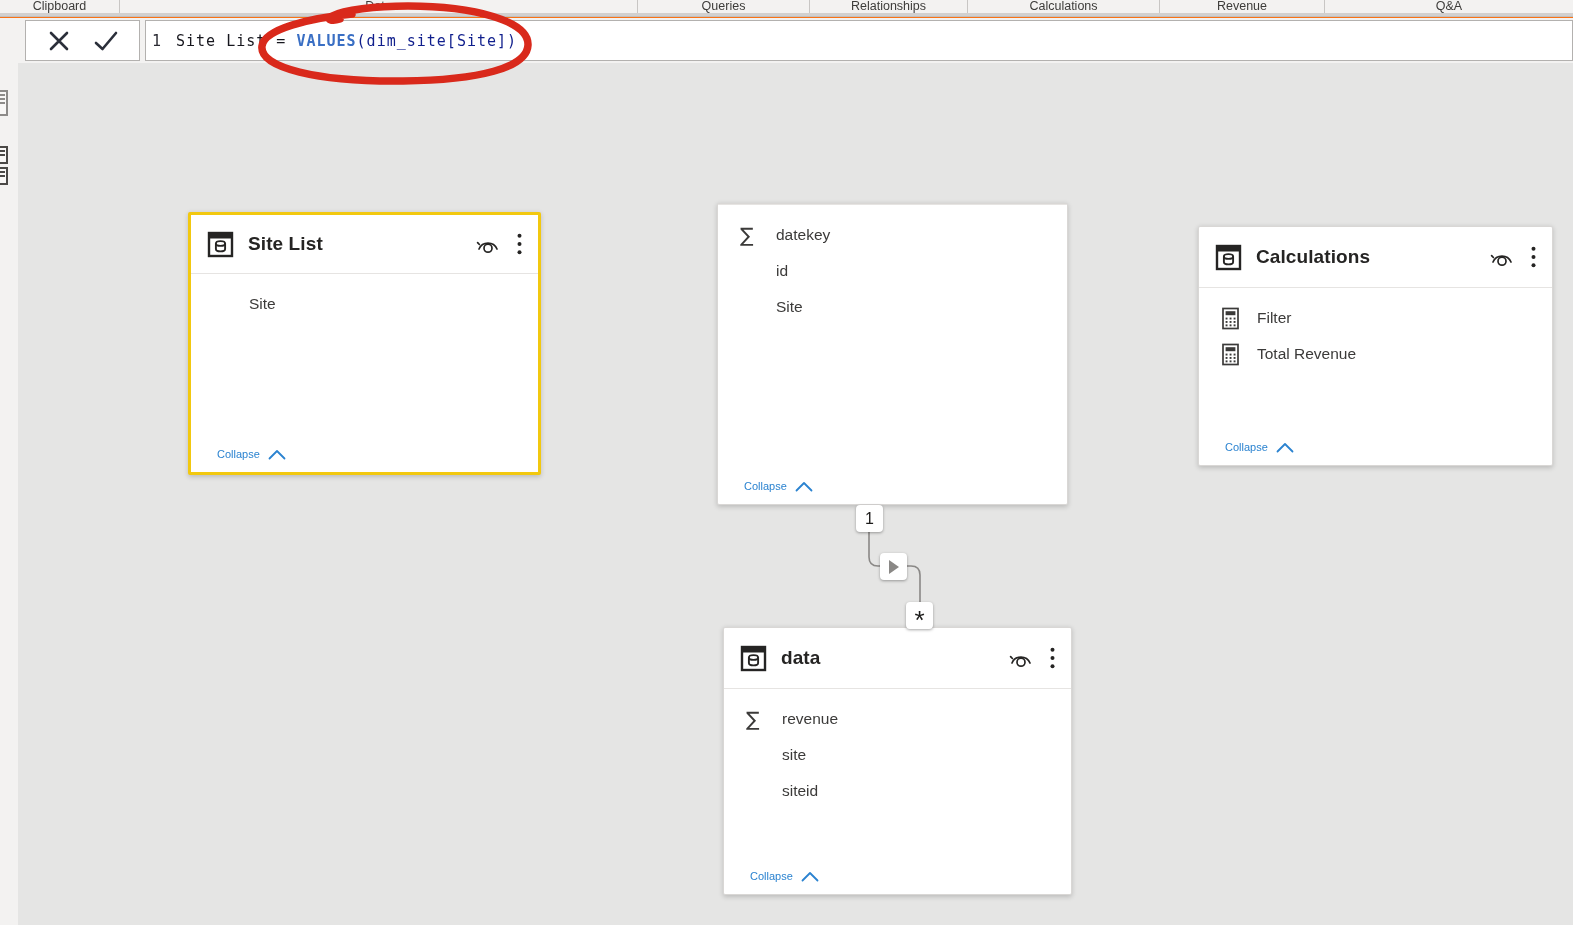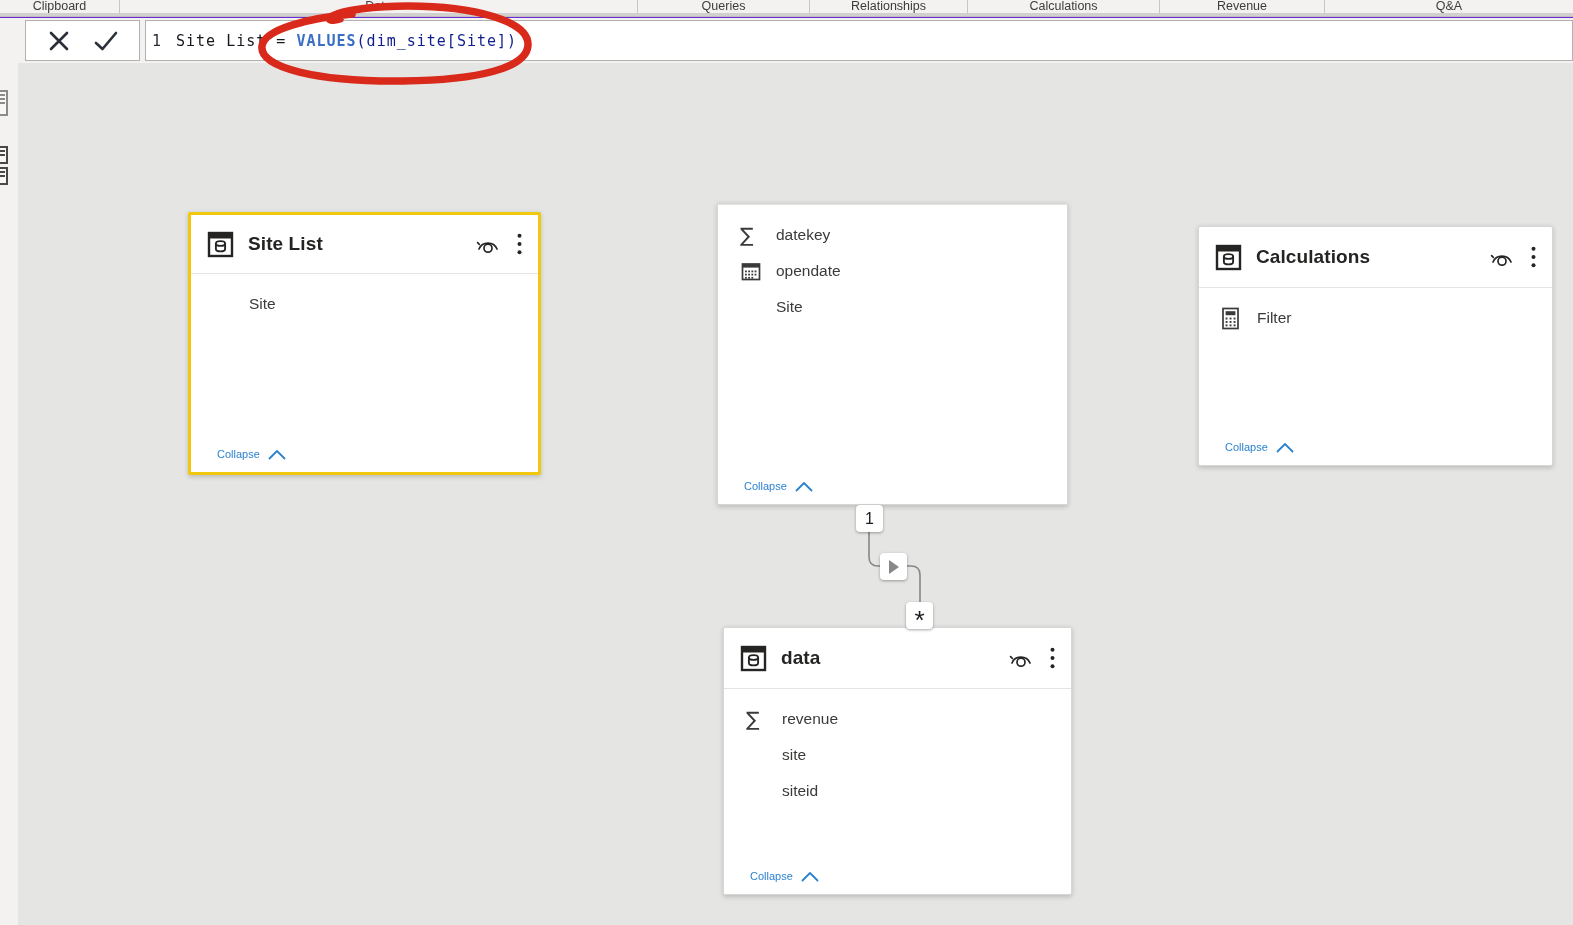--- a/index.html
+++ b/index.html
@@ -1,18 +1,18 @@
 <!DOCTYPE html>
 <html><head>
 <meta charset="utf-8">
 <style>
   * { margin:0; padding:0; box-sizing:border-box; }
   html,body { width:1573px; height:925px; overflow:hidden;
     font-family:"Liberation Sans", sans-serif; background:#e5e5e4; }
-  #stage { position:relative; width:1573px; height:925px; background:#6d28d9; }
+  #stage { position:relative; width:1573px; height:925px; background:#f97316; }
 
   
   #ribbon { position:absolute; left:0; top:0; width:1573px; height:13px;
     background:#f3f2f1; display:flex; overflow:hidden; z-index:3; }
   .ribbon-group { height:26px; display:flex; align-items:flex-start; justify-content:center;
     font-size:12.5px; color:#3d3c3a; padding-top:0; border-right:1px solid #c8c6c4; }
   .ribbon-group:last-child { border-right:none; }
   .ribbon-group span { position:relative; top:-1px; }
   #ribbon-divider { position:absolute; left:0; top:13px; width:1573px; height:4px;
     background:#d2d0cf; border-bottom:1px solid #c2c0be; z-index:3; }
@@ -183,40 +183,22 @@
       <div class="table-card" style="left: 717px; top: 203px; width: 351px; height: 302px;">
     <div class="card-divider"></div>
     <div class="field-list">
           <div class="field-row">
             <div class="field-icon-cell">
               <span class="sigma-glyph">∑</span>
             </div>
             <span>datekey</span>
           </div>
           <div class="field-row">
-            <div class="field-icon-cell">
-              <svg width="22" height="22" viewBox="0 0 22 22">
-                <rect x="2.5" y="4" width="17" height="15.5" fill="none" stroke="#3b3a39" stroke-width="1.7"></rect>
-                <rect x="2.5" y="4" width="17" height="3.6" fill="#3b3a39"></rect>
-                <g fill="#3b3a39">
-                  <rect x="5" y="10.5" width="1.8" height="1.8"></rect>
-                  <rect x="8.2" y="10.5" width="1.8" height="1.8"></rect>
-                  <rect x="11.4" y="10.5" width="1.8" height="1.8"></rect>
-                  <rect x="14.6" y="10.5" width="1.8" height="1.8"></rect>
-                  <rect x="5" y="13.7" width="1.8" height="1.8"></rect>
-                  <rect x="8.2" y="13.7" width="1.8" height="1.8"></rect>
-                  <rect x="11.4" y="13.7" width="1.8" height="1.8"></rect>
-                  <rect x="14.6" y="13.7" width="1.8" height="1.8"></rect>
-                  <rect x="5" y="16.9" width="1.8" height="1.8"></rect>
-                  <rect x="8.2" y="16.9" width="1.8" height="1.8"></rect>
-                  <rect x="11.4" y="16.9" width="1.8" height="1.8"></rect>
-                </g>
-              </svg>
-            </div>
-            <span>opendate</span>
+            <div class="field-icon-cell"></div>
+            <span>id</span>
           </div>
           <div class="field-row">
             <div class="field-icon-cell"></div>
             <span>Site</span>
           </div>
         </div>
     <div class="collapse-link">
       <span class="collapse-text">Collapse</span>
       <svg width="18" height="11" viewBox="0 0 18 11">
         <path d="M1.5 9.5 L9 2 L16.5 9.5" fill="none" stroke="#2b83d0" stroke-width="1.8" stroke-linecap="round" stroke-linejoin="round"></path>
@@ -260,20 +242,40 @@
                   <rect x="8.6" y="14" width="1.9" height="1.9"></rect>
                   <rect x="12.6" y="14" width="1.9" height="1.9"></rect>
                   <rect x="4.6" y="17.4" width="1.9" height="1.9"></rect>
                   <rect x="8.6" y="17.4" width="1.9" height="1.9"></rect>
                   <rect x="12.6" y="17.4" width="1.9" height="1.9"></rect>
                 </g>
               </svg>
             </div>
             <span>Filter</span>
           </div>
+          <div class="field-row">
+            <div class="field-icon-cell">
+              <svg width="19" height="23" viewBox="0 0 19 23">
+                <rect x="2" y="1.5" width="15" height="20" fill="none" stroke="#3b3a39" stroke-width="1.7"></rect>
+                <rect x="4.6" y="4.2" width="9.8" height="4" fill="#3b3a39"></rect>
+                <g fill="#3b3a39">
+                  <rect x="4.6" y="10.6" width="1.9" height="1.9"></rect>
+                  <rect x="8.6" y="10.6" width="1.9" height="1.9"></rect>
+                  <rect x="12.6" y="10.6" width="1.9" height="1.9"></rect>
+                  <rect x="4.6" y="14" width="1.9" height="1.9"></rect>
+                  <rect x="8.6" y="14" width="1.9" height="1.9"></rect>
+                  <rect x="12.6" y="14" width="1.9" height="1.9"></rect>
+                  <rect x="4.6" y="17.4" width="1.9" height="1.9"></rect>
+                  <rect x="8.6" y="17.4" width="1.9" height="1.9"></rect>
+                  <rect x="12.6" y="17.4" width="1.9" height="1.9"></rect>
+                </g>
+              </svg>
+            </div>
+            <span>Total Revenue</span>
+          </div>
         </div>
     <div class="collapse-link">
       <span class="collapse-text">Collapse</span>
       <svg width="18" height="11" viewBox="0 0 18 11">
         <path d="M1.5 9.5 L9 2 L16.5 9.5" fill="none" stroke="#2b83d0" stroke-width="1.8" stroke-linecap="round" stroke-linejoin="round"></path>
       </svg>
     </div>
   </div>
       <div class="table-card" style="left: 723px; top: 627px; width: 349px; height: 268px;">
     <div class="card-header">

